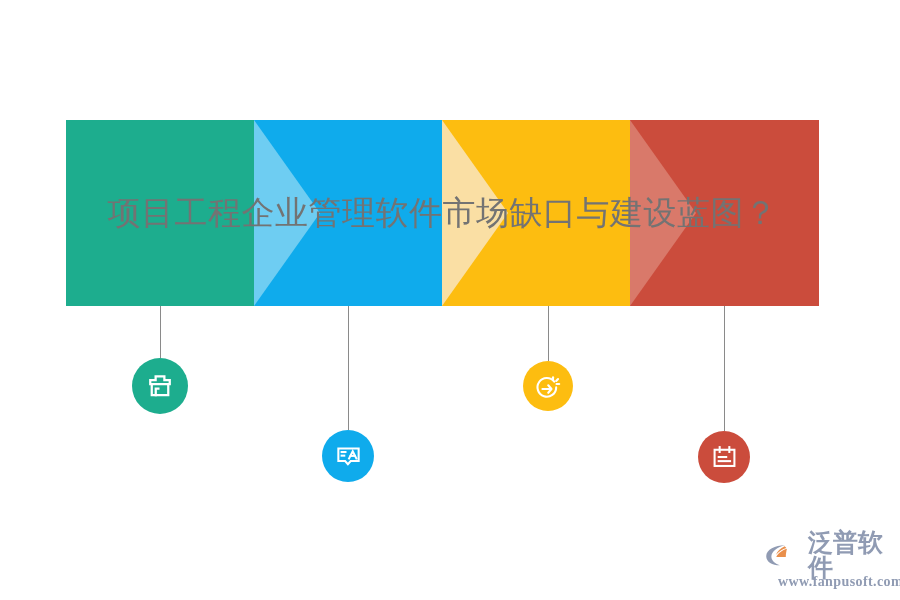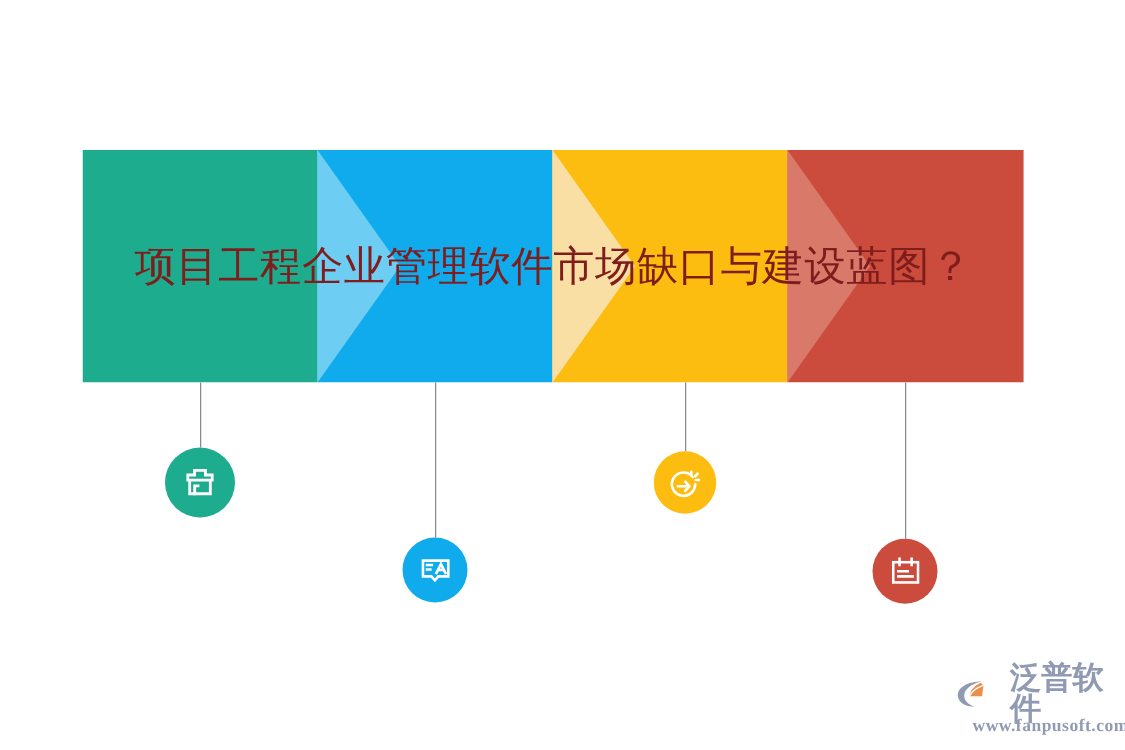--- a/index.html
+++ b/index.html
@@ -41,21 +41,21 @@
     left: 0;
     top: 0;
     width: 753px;
     height: 186px;
     display: flex;
     align-items: center;
     justify-content: center;
     font-family: "Liberation Serif", "DejaVu Serif", serif;
     font-size: 33px;
     letter-spacing: 0.5px;
-    color: #7f1d1d;
+    color: #737373;
     white-space: nowrap;
     pointer-events: none;
   }
 
   
   .connector {
     position: absolute;
     width: 1px;
     background: #8a8a8a;
   }

